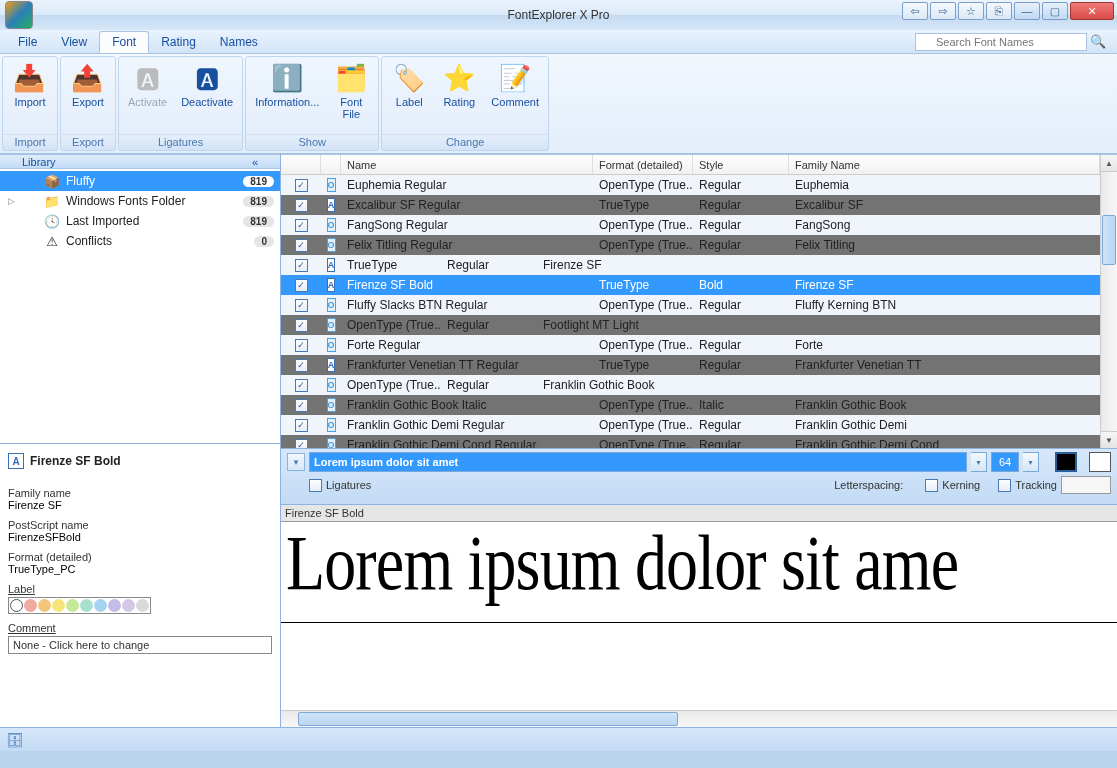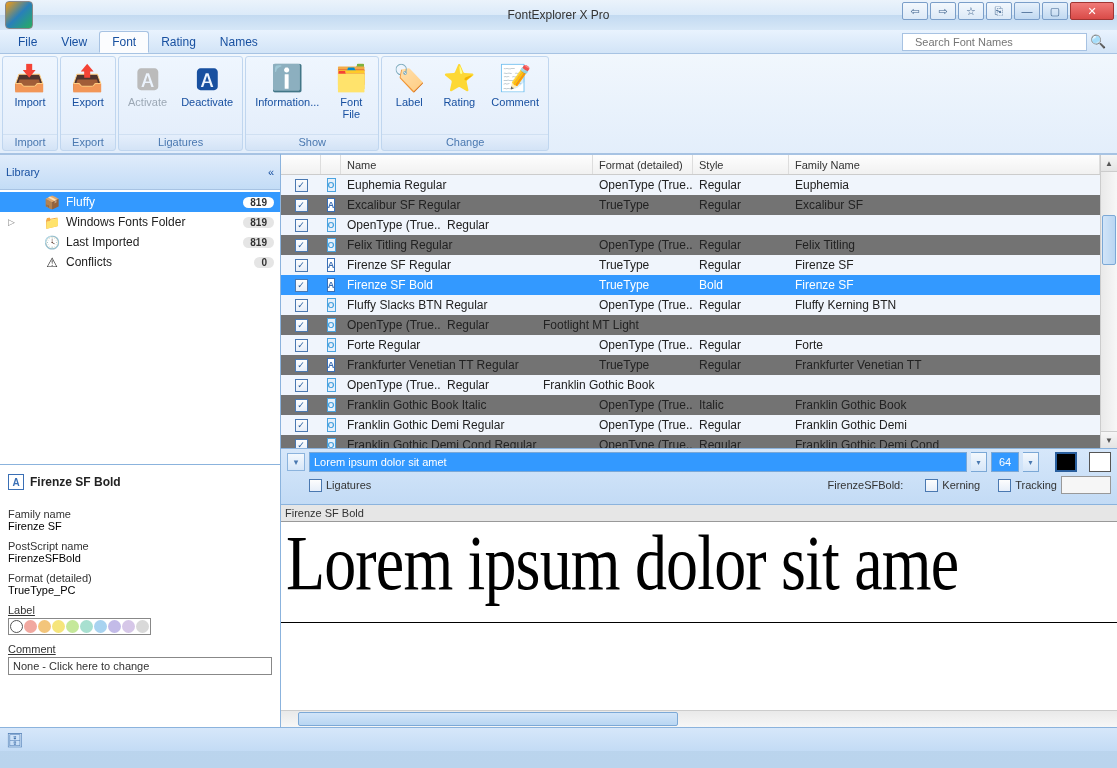--- a/index.html
+++ b/index.html
@@ -11,39 +11,39 @@
 .title-text { position: absolute; left: 50%; transform: translateX(-50%); color: #333; font-size: 12px; }
 .win-controls { position: absolute; right: 3px; top: 2px; display: flex; gap: 2px; }
 .win-btn { width: 26px; height: 18px; background: linear-gradient(to bottom, #e7f1fb, #c1d9f1); border: 1px solid #7a9ec9; border-radius: 2px; font-size: 11px; display: flex; align-items: center; justify-content: center; color: #3a5f8a; cursor: pointer; }
 .win-btn.close { background: linear-gradient(to bottom, #f07a78, #d94b48); color: #fff; width: 44px; border-color: #a03533; }
 .win-btn.ctrl-extra { background: linear-gradient(to bottom, #f3f8fd, #dce9f7); }
 
 
 .menubar { height: 24px; background: linear-gradient(to bottom, #e9f3fe, #d2e4f7); display: flex; align-items: center; padding: 0 6px; gap: 0; border-bottom: 1px solid #a7c3e3; position: relative; }
 .menu-item { padding: 3px 12px; color: #1850a0; cursor: pointer; }
 .menu-item.active { background: #fbfcfe; border: 1px solid #a7c2e2; border-bottom: 1px solid #fbfcfe; border-radius: 3px 3px 0 0; position: relative; z-index: 3; margin-bottom: -1px; }
-.search-box { position: absolute; right: 30px; width: 185px; height: 18px; border: 1px solid #a7c2e2; background: #fff; padding: 1px 12px; font-size: 11px; color: #888; }
+.search-box { position: absolute; right: 30px; width: 172px; height: 18px; border: 1px solid #a7c2e2; background: #fff; padding: 1px 20px; font-size: 11px; color: #888; }
 .search-icon { position: absolute; right: 10px; color: #4a78b0; font-size: 13px; }
 
 
 .ribbon { height: 100px; background: linear-gradient(to bottom, #f1f7fd, #e3eefb); border-bottom: 1px solid #a7c3e3; display: flex; padding: 2px; gap: 2px; }
 .ribbon-group { border: 1px solid #c0d6ef; border-radius: 3px; background: linear-gradient(to bottom, #eff6fe 0%, #e4eefb 85%, #d3e3f6 100%); display: flex; flex-direction: column; }
 .ribbon-group-items { flex: 1; display: flex; align-items: flex-start; padding: 3px; gap: 2px; }
 .ribbon-group-label { text-align: center; font-size: 11px; color: #4a78b0; padding: 1px 0 2px 0; border-top: 1px solid #d0e0f2; }
 .ribbon-btn { display: flex; flex-direction: column; align-items: center; padding: 2px 6px; color: #1850a0; cursor: pointer; min-width: 48px; }
 .ribbon-btn.disabled { color: #9ca8b5; cursor: default; }
 .ribbon-icon { width: 32px; height: 32px; margin-bottom: 2px; display: flex; align-items: center; justify-content: center; font-size: 26px; }
 .ribbon-btn-label { font-size: 11px; text-align: center; line-height: 1.1; }
 
 
 .main-content { display: flex; height: 573px; }
 
 
 .left-panel { width: 281px; display: flex; flex-direction: column; border-right: 1px solid #8bb3dd; }
-.library-header { height: 36px; background: linear-gradient(to bottom, #e0ecfb, #c3dcf6); border-top: 1px solid #a7c3e3; border-bottom: 1px solid #a7c3e3; display: flex; align-items: center; padding: 0 6px; color: #1850a0; font-size: 11px; justify-content: space-between; }
+.library-header { height: 15px; background: linear-gradient(to bottom, #e0ecfb, #c3dcf6); border-top: 1px solid #a7c3e3; border-bottom: 1px solid #a7c3e3; display: flex; align-items: center; padding: 0 22px; color: #1850a0; font-size: 11px; justify-content: space-between; }
 .tree { flex: 0 0 auto; background: #fff; border-bottom: 1px solid #8bb3dd; height: 275px; padding: 2px 0; overflow: auto; }
 .tree-item { display: flex; align-items: center; height: 20px; padding: 0 4px 0 24px; position: relative; font-size: 12px; color: #222; }
 .tree-item.sub { padding-left: 44px; }
 .tree-item.selected { background: #3399ff; color: #fff; }
 .tree-icon { width: 16px; height: 16px; margin-right: 6px; display: inline-flex; align-items: center; justify-content: center; font-size: 13px; }
 .tree-badge { position: absolute; right: 6px; background: #e5e5e5; color: #333; border-radius: 8px; padding: 0 7px; font-size: 10px; font-weight: bold; margin-left: 8px; }
 .tree-item.selected .tree-badge { background: #fff; color: #333; }
 .expander { position: absolute; left: 8px; color: #888; font-size: 9px; }
 
 
@@ -80,21 +80,21 @@
 .vscroll-arrow { position: absolute; left: 0; right: 0; height: 17px; background: linear-gradient(to bottom, #f6f6f6, #e4e4e4); display: flex; align-items: center; justify-content: center; font-size: 8px; color: #555; }
 .vscroll-arrow.top { top: 0; border-bottom: 1px solid #ccc;}
 .vscroll-arrow.bot { bottom: 0; border-top: 1px solid #ccc;}
 
 .chk { width: 13px; height: 13px; border: 1px solid #4a78b0; background: linear-gradient(to bottom, #fdfdfd, #e6eef9); display: inline-flex; align-items: center; justify-content: center; font-size: 9px; color: #2a5f9e; }
 
 
 .preview-bar { height: 57px; background: linear-gradient(to bottom, #d6e7fa, #c3dbf5); border-top: 1px solid #8bb3dd; border-bottom: 1px solid #8bb3dd; display: flex; flex-direction: column; padding: 3px 6px; gap: 4px; }
 .preview-row { display: flex; align-items: center; gap: 4px; }
 .collapse-btn { width: 18px; height: 18px; background: linear-gradient(to bottom, #f3f8fd, #d6e6f8); border: 1px solid #8bb3dd; display: flex; align-items: center; justify-content: center; font-size: 9px; color: #4a78b0; }
-.preview-input { flex: 1; height: 20px; border: 1px solid #7ba8d6; background: #3399ff; color: #fff; padding: 0 4px; font-size: 11px; }
+.preview-input { flex: 1; height: 20px; border: 1px solid #7ba8d6; background: #3399ff; color: #fff; padding: 0 4px; font-size: 11px; font-weight: bold; }
 .preview-dd { width: 16px; height: 20px; border: 1px solid #7ba8d6; border-left: none; background: linear-gradient(to bottom, #f3f8fd, #d6e6f8); display: flex; align-items: center; justify-content: center; font-size: 8px; color: #4a78b0; }
 .size-input { width: 28px; height: 20px; border: 1px solid #7ba8d6; background: #3399ff; color: #fff; text-align: center; font-size: 11px; }
 .color-sw { width: 22px; height: 20px; border: 1px solid #555; }
 .color-sw.black { background: #000; border: 2px solid #2a5f9e; }
 .color-sw.white { background: #fff; }
 .opt-label { font-size: 11px; color: #333; }
 .spacer { flex: 1; }
 .tracking-input { width: 50px; height: 18px; border: 1px solid #999; background: #f6f6f6; }
 
 
@@ -297,43 +297,44 @@
               <div class="ft-cell c-style">Regular</div>
               <div class="ft-cell c-family">Excalibur SF</div>
             </div>
             <div class="ft-row even">
               <div class="ft-cell c-check">
                 <span class="chk">✓</span>
               </div>
               <div class="ft-cell c-icon">
                 <span style="width:14px;height:14px;border:1px solid #4aa3df;background:#e6f0fa;color:#4aa3df;font-size:9px;font-weight:bold;display:inline-flex;align-items:center;justify-content:center">O</span>
               </div>
-              <div class="ft-cell c-format">OpenType (True...</div>
-              <div class="ft-cell c-style">Regular</div>
+              <div class="ft-cell c-name">FangSong Regular</div>
+              <div class="ft-cell c-format">OpenType (True...</div>
+              <div class="ft-cell c-style">Regular</div>
+              <div class="ft-cell c-family">FangSong</div>
             </div>
             <div class="ft-row">
               <div class="ft-cell c-check">
                 <span class="chk">✓</span>
               </div>
               <div class="ft-cell c-icon">
                 <span style="width:14px;height:14px;border:1px solid #4aa3df;background:#e6f0fa;color:#4aa3df;font-size:9px;font-weight:bold;display:inline-flex;align-items:center;justify-content:center">O</span>
               </div>
               <div class="ft-cell c-name">Felix Titling Regular</div>
               <div class="ft-cell c-format">OpenType (True...</div>
               <div class="ft-cell c-style">Regular</div>
               <div class="ft-cell c-family">Felix Titling</div>
             </div>
             <div class="ft-row even">
               <div class="ft-cell c-check">
                 <span class="chk">✓</span>
               </div>
               <div class="ft-cell c-icon">
                 <span style="width:14px;height:14px;border:1px solid #3a6fb5;background:#fff;color:#3a6fb5;font-size:9px;font-weight:bold;display:inline-flex;align-items:center;justify-content:center">A</span>
               </div>
-              <div class="ft-cell c-name">Firenze SF Regular</div>
               <div class="ft-cell c-format">TrueType</div>
               <div class="ft-cell c-style">Regular</div>
               <div class="ft-cell c-family">Firenze SF</div>
             </div>
             <div class="ft-row selected">
               <div class="ft-cell c-check">
                 <span class="chk">✓</span>
               </div>
               <div class="ft-cell c-icon">
                 <span style="width:14px;height:14px;border:1px solid #3a6fb5;background:#fff;color:#3a6fb5;font-size:9px;font-weight:bold;display:inline-flex;align-items:center;justify-content:center">A</span>
@@ -456,21 +457,21 @@
         <div style="width:8px"></div>
         <div class="color-sw black"></div>
         <div style="width:4px"></div>
         <div class="color-sw white"></div>
       </div>
       <div class="preview-row">
         <div style="width:18px"></div>
         <span class="chk"></span>
         <span class="opt-label">Ligatures</span>
         <div class="spacer"></div>
-        <span class="opt-label">FirenzeSFBold:</span>
+        <span class="opt-label">Letterspacing:</span>
         <div style="width:14px"></div>
         <span class="chk"></span>
         <span class="opt-label">Kerning</span>
         <div style="width:10px"></div>
         <span class="chk"></span>
         <span class="opt-label">Tracking</span>
         <div class="tracking-input"></div>
       </div>
     </div>
 

